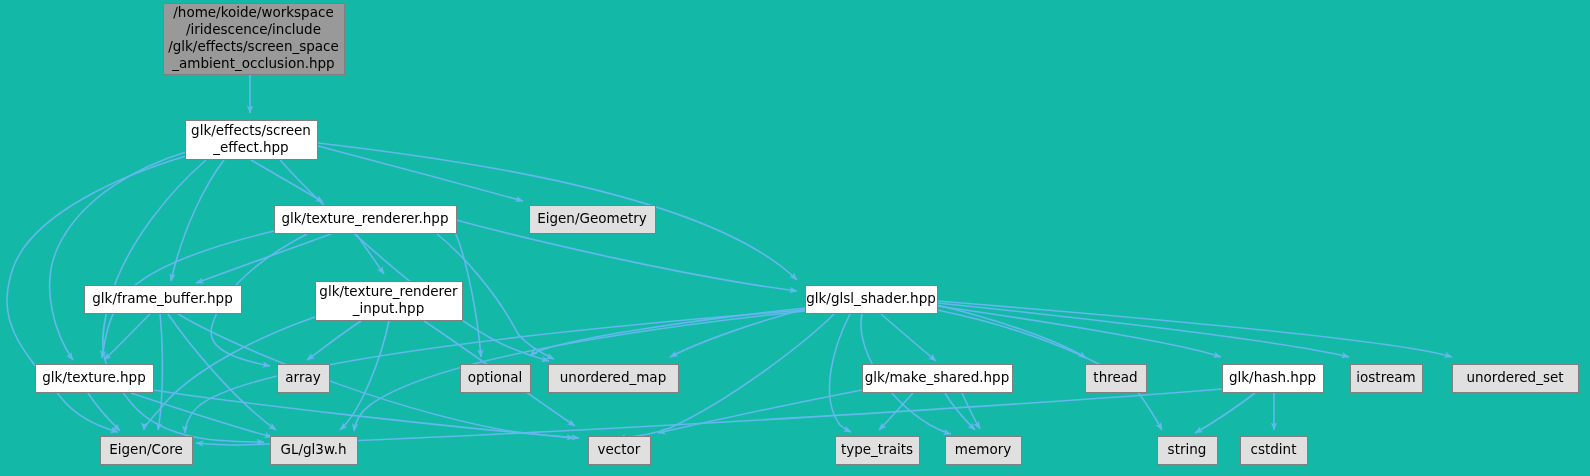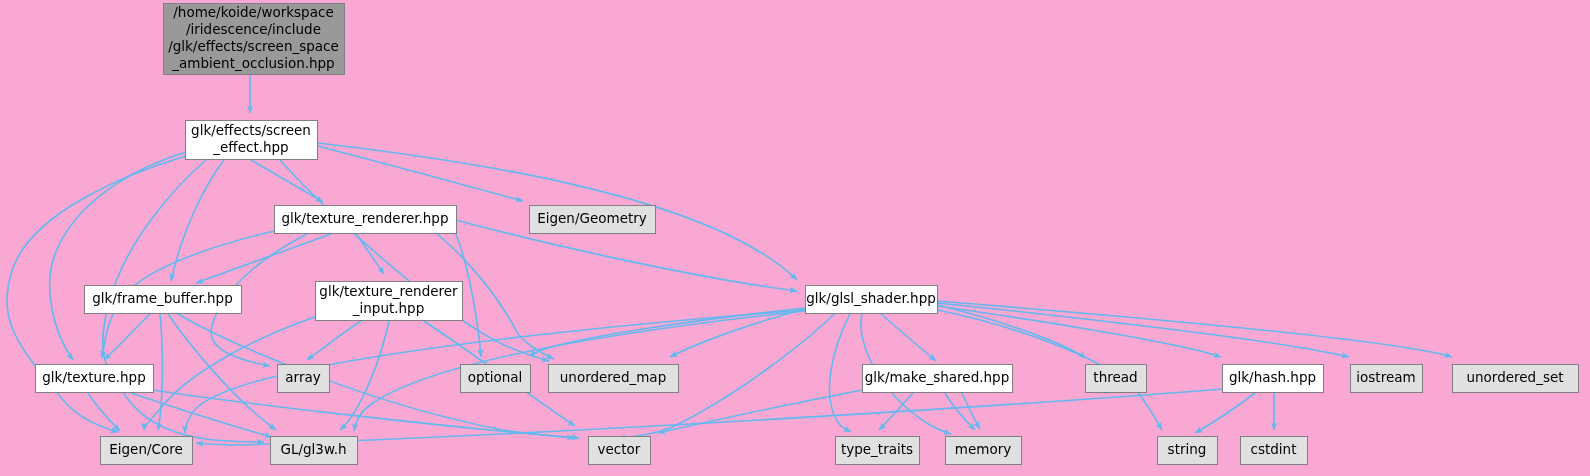--- a/index.html
+++ b/index.html
@@ -4,21 +4,21 @@
 <style>
   html, body {
     margin: 0;
     padding: 0;
     background: #000000;
   }
   #graph-root {
     position: relative;
     width: 1590px;
     height: 476px;
-    background: #f9a8d4;
+    background: #14b8a6;
     overflow: hidden;
     font-family: "DejaVu Sans", sans-serif;
   }
   svg#graph-svg {
     position: absolute;
     left: 0;
     top: 0;
     width: 1590px;
     height: 476px;
     display: block;

